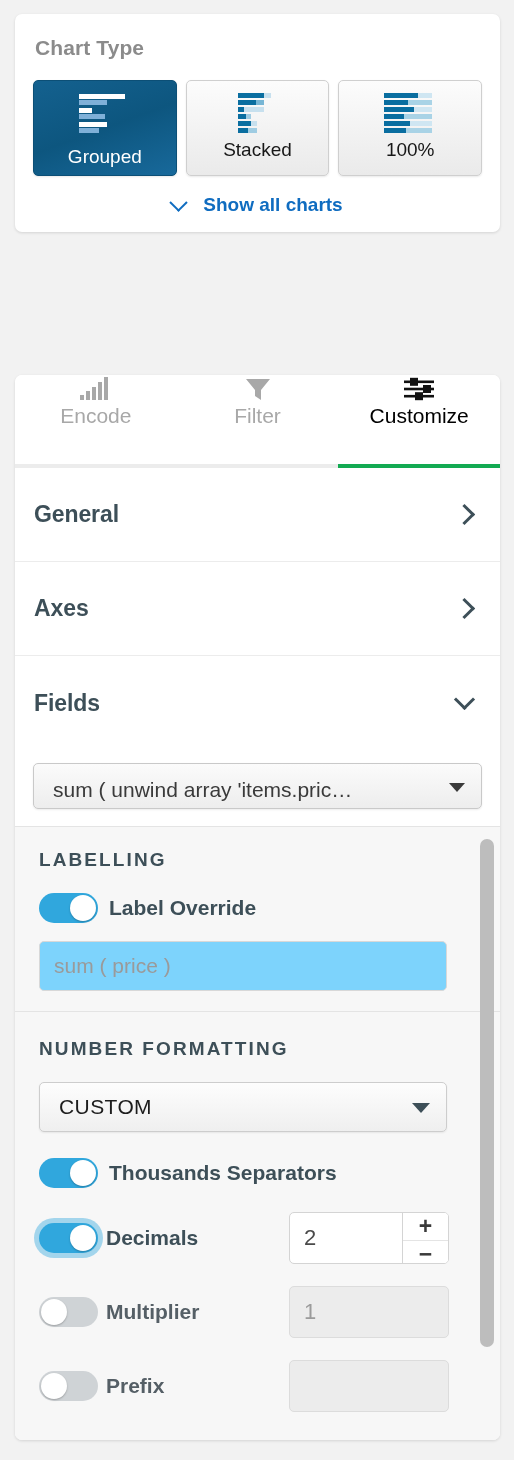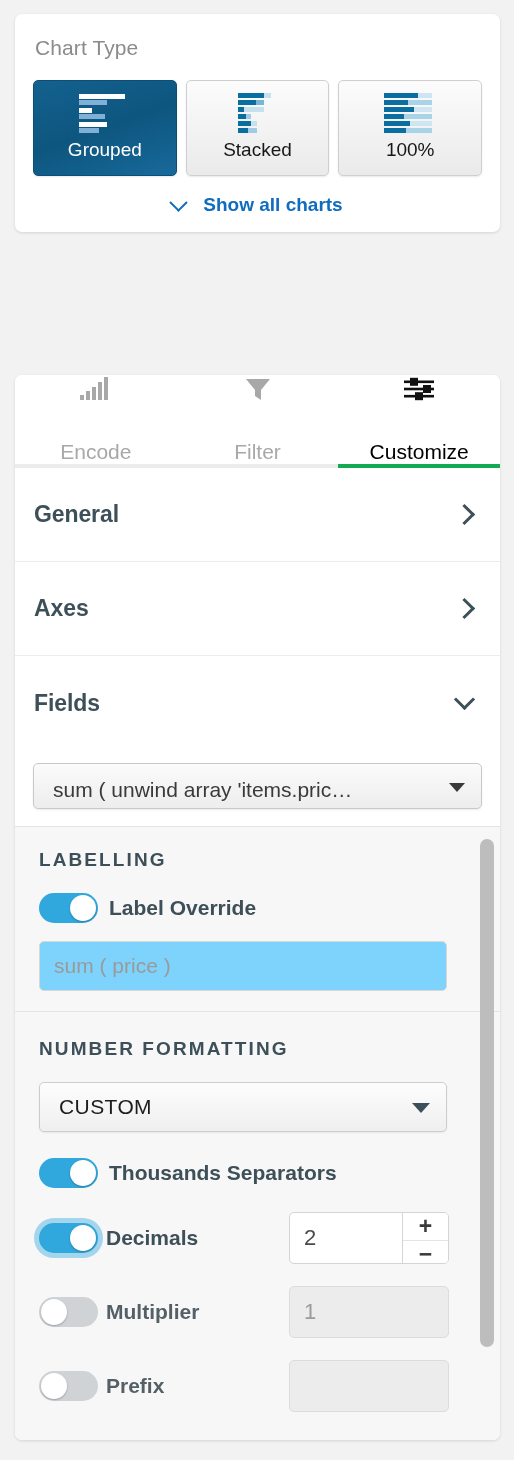--- a/index.html
+++ b/index.html
@@ -28,21 +28,21 @@
     width: 485px;
     background: #ffffff;
     border-radius: 7px;
     box-shadow: 0 1px 3px rgba(0,0,0,0.13);
     padding: 22px 18px 16px 18px;
   }
 
   .section-title {
     font-size: 21px;
     color: #8b8b8b;
-    font-weight: 400;
+    font-weight: 700;
     letter-spacing: 0.1px;
     margin-bottom: 20px;
     padding-left: 2px;
   }
 
   
   .charttype-select {
     position: relative;
     height: 83px;
     border: 1px solid #dcdcdc;
@@ -87,20 +87,21 @@
     flex-direction: column;
     align-items: center;
     justify-content: flex-start;
     padding-top: 10px;
     cursor: pointer;
     box-shadow: 0 1px 2px rgba(0,0,0,0.09);
   }
   .variant.active {
     background: linear-gradient(160deg, #14618f 0%, #0d567f 50%, #18699b 100%);
     border-color: #0c4f76;
+    gap: 7px;
   }
   .variant .v-glyph { width: 68px; height: 42px; }
   .variant .v-label {
     font-size: 19px;
     color: #171717;
     margin-top: 6px;
     font-weight: 400;
   }
   .variant.active .v-label { color: #ffffff; }
 
@@ -144,21 +145,21 @@
     height: 93px;
     background: #ffffff;
     border-bottom: 4px solid #ececec;
     position: relative;
   }
   .tab {
     flex: 1 1 0;
     display: flex;
     flex-direction: column;
     align-items: center;
-    justify-content: space-between;
+    justify-content: flex-start;
     gap: 3px;
     cursor: pointer;
     position: relative;
   }
   .tab .t-icon {
     height: 26px;
     display: flex;
     align-items: flex-end;
     justify-content: center;
   }

